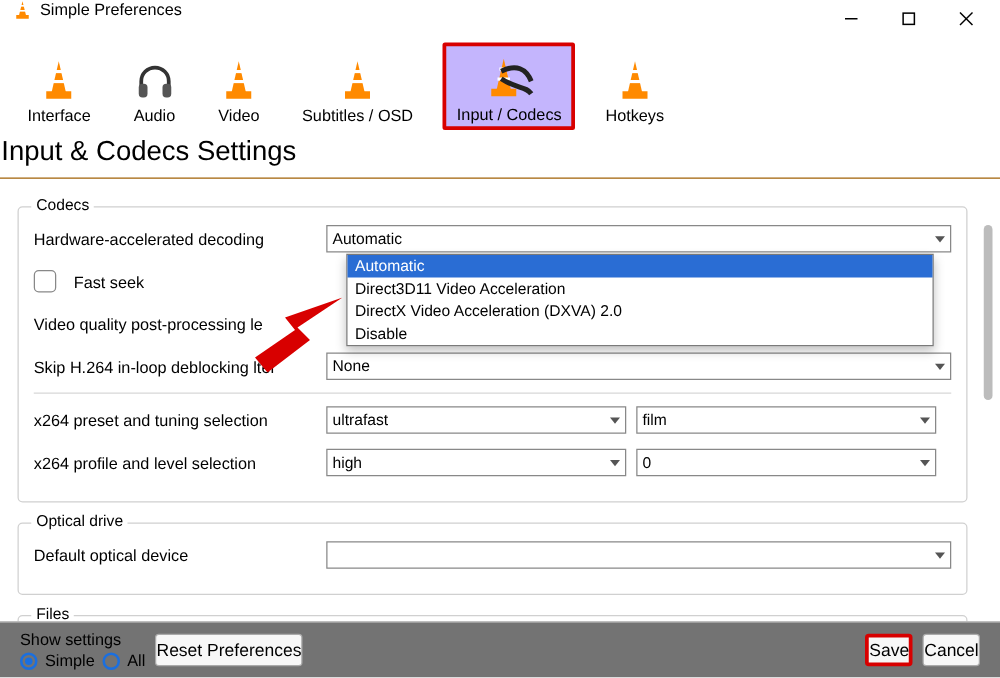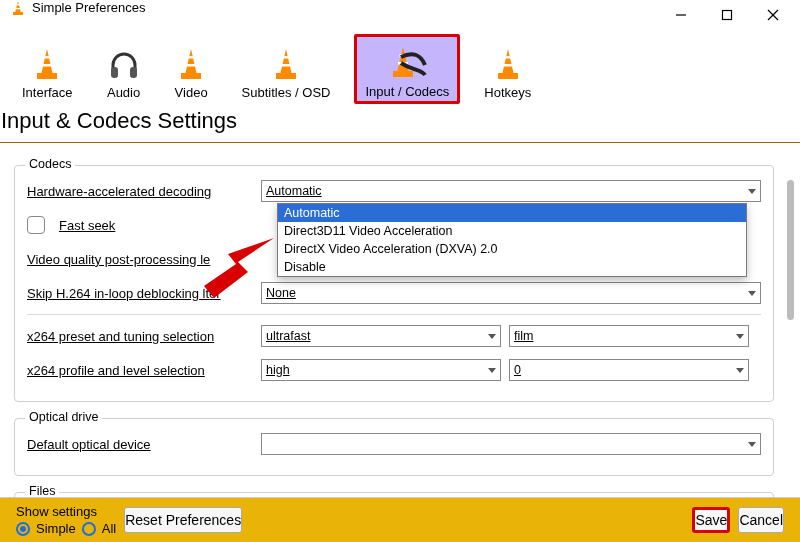--- a/index.html
+++ b/index.html
@@ -22,21 +22,21 @@
   .tab .tlabel { font-size:13px; margin-top:2px; white-space:nowrap; }
   .tab.selected { background:#c4b5fd; border:3px solid #d80000; }
 
   
   .page-heading { font-size:22px; font-weight:400; padding:2px 14px 8px 1px; border-bottom:1px solid #a16207; }
 
   
   .main { position:relative; padding: 6px 26px 0 14px; }
   .groupbox { border:1px solid #d0d0d0; border-radius:4px; padding:10px 12px 12px 12px; margin-bottom:12px; position:relative;margin-top:16px; }
   .grouplabel { position:absolute; top:-9px; left:10px; background:#fff; padding:0 4px; font-size:12.5px; }
-  .row { display:flex; align-items:center; height:30px; gap:8px; margin-bottom:4px;text-decoration:underline; }
+  .row { display:flex; align-items:center; height:30px; gap:8px; margin-bottom:4px; }
   .label { width: 226px; font-size:13px; }
   .combo { flex:1; height:22px; border:1px solid #888; background:#fff; display:flex; align-items:center;
            padding:0 4px; font-size:12.5px; position:relative; }
   .combo::after { content:''; position:absolute; right:4px; top:8px; width:0; height:0;
                   border-left:4px solid transparent; border-right:4px solid transparent; border-top:5px solid #555; }
   .combo.half { flex:0 0 240px; }
   .checkbox { width:18px; height:18px; border:1px solid #888; border-radius:4px; margin-right:6px; }
   .txt { font-size:13px; }
 
   
@@ -46,21 +46,21 @@
   .dropdown .opt.sel { background:#2a6dd4; color:#fff; }
 
   
   .redarrow { position:absolute; left:204px; top:238px; width:70px; height:60px; z-index:60; }
 
   
   .vscroll { position:absolute; right:6px; top:180px; width:7px; height:140px; background:#bcbcbc; border-radius:4px; }
 
   
   .bottom { position:absolute; left:0; bottom:0; width:800px; border-top:1px solid #ccc;
-            display:flex; align-items:center; padding:6px 16px; gap:8px; background:#eab308; }
+            display:flex; align-items:center; padding:6px 16px; gap:8px; background:#737373; }
   .radio { width:14px; height:14px; border:2px solid #1a6fe0; border-radius:50%; display:inline-block; position:relative; }
   .radio.checked::after { content:''; position:absolute; left:2px; top:2px; width:6px; height:6px; background:#1a6fe0; border-radius:50%; }
   .btn { height:26px; padding:0 0; border:1px solid #aaa; background:#f7f7f7; font-size:14px;
          display:flex; align-items:center; border-radius:3px; }
   .btn.save { border:3px solid #d80000; }
   .bottom .spacer { flex:1; }
   .show-label { margin-right:6px; }
 
   
   .cone svg { display:block; }

